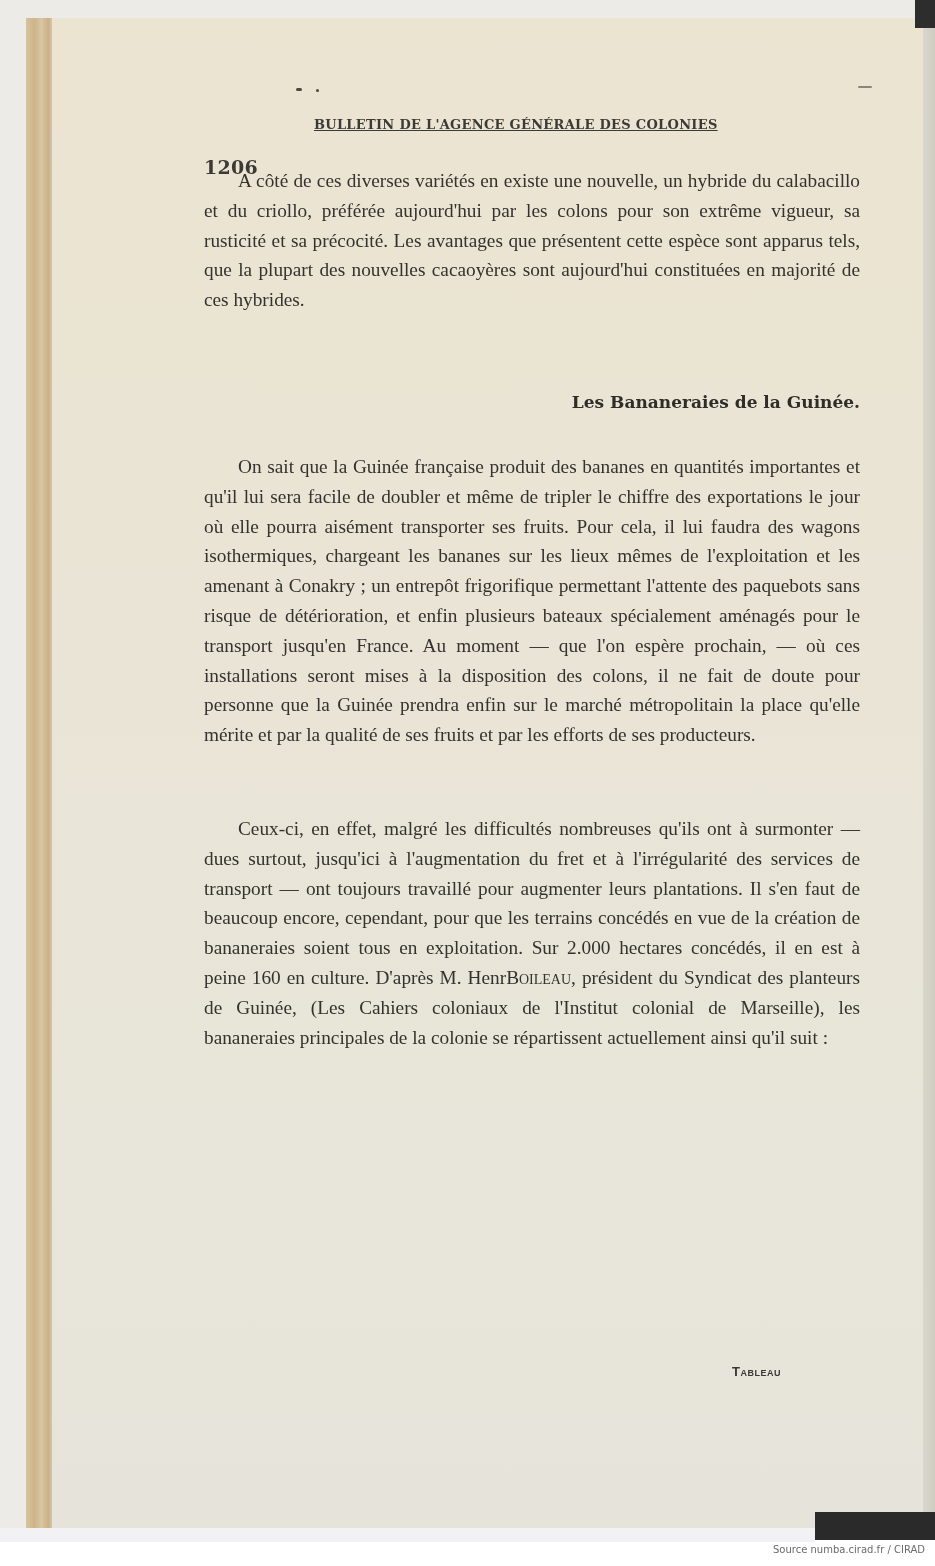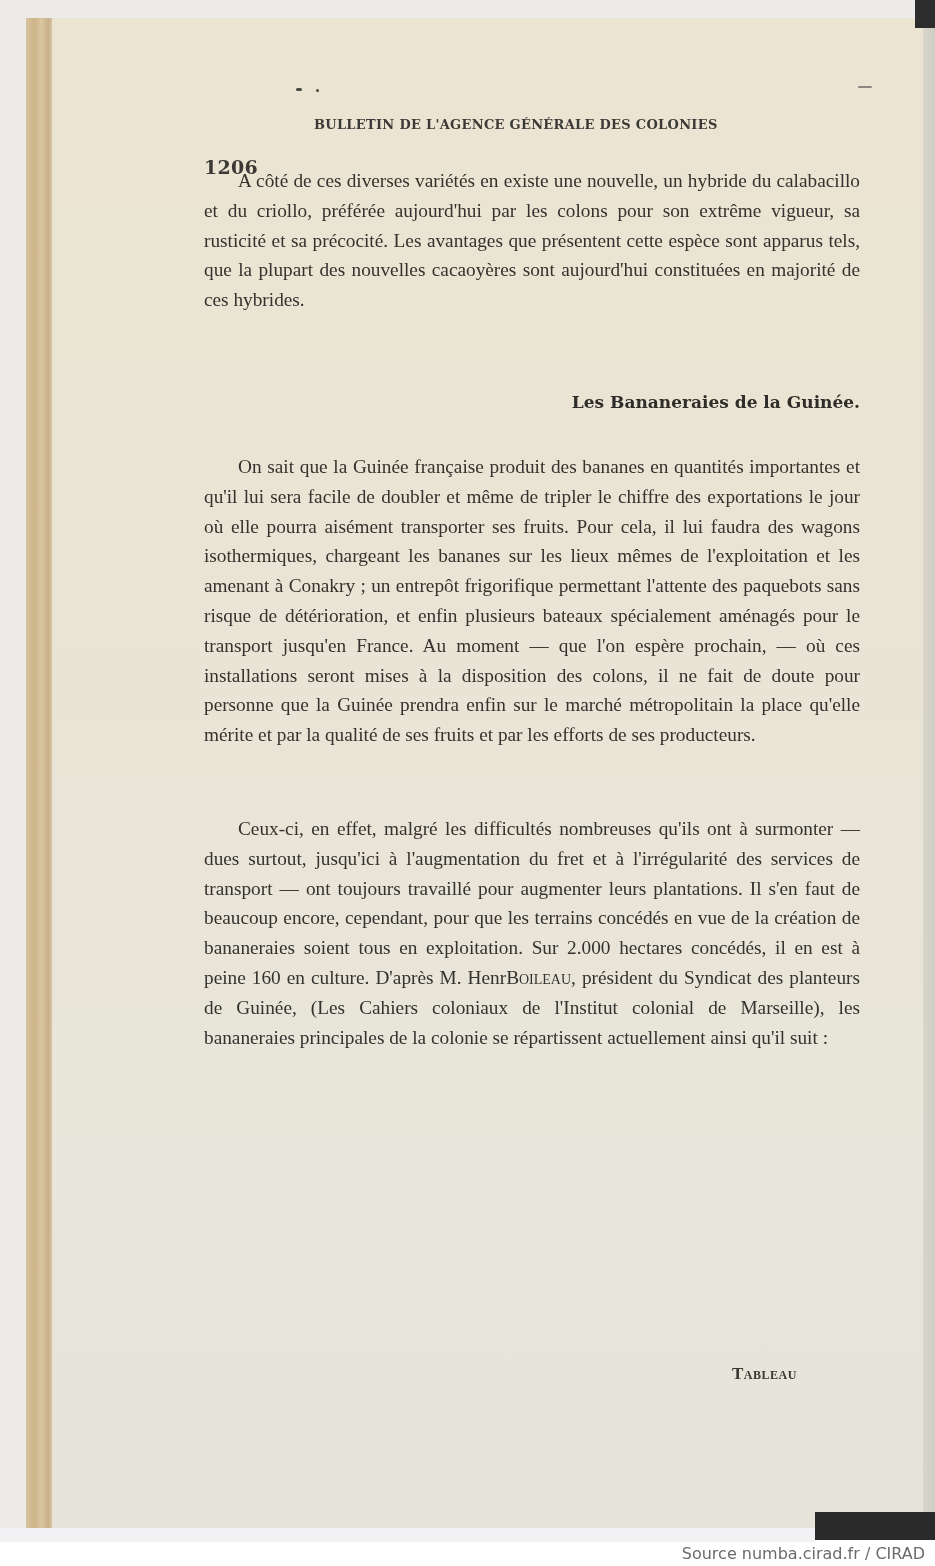--- a/index.html
+++ b/index.html
@@ -32,44 +32,44 @@
     }
     .bottom-white {
       position: absolute; left: 0; top: 1528px; width: 815px; height: 14px; background: #f2f2f4;
     }
     .header {
       position: absolute; left: 204px; top: 116px; width: 660px;
       font-family: "DejaVu Serif", serif; font-weight: bold; color: #3c3a36;
       font-size: 14px; letter-spacing: 0.3px;
     }
     .header .pageno { position: absolute; left: 0; top: 0; font-size: 19px; margin-top: 40px; }
-    .header .running { position: absolute; left: 110px; top: 1px; font-size: 13px; }
+    .header .running { position: absolute; left: 110px; top: 1px; font-size: 13px; text-decoration: underline; }
     .text {
       position: absolute; left: 204px; width: 656px;
       font-family: "Liberation Serif", serif; font-size: 19.3px; line-height: 29.8px;
       color: #34322e; text-align: justify;
     }
     .text p { margin: 0; text-indent: 34px; }
     .p1 { top: 166px; }
     .heading {
       position: absolute; left: 204px; width: 656px; top: 392px;
       text-align: right; font-family: "DejaVu Serif", serif; font-weight: bold;
       font-size: 17px; color: #2f2d29;
     }
     .p2 { top: 452px; }
     .p3 { top: 814px; }
     .sc { font-variant: small-caps; }
     .catch {
       position: absolute; left: 732px; top: 1364px;
-      font-family: Liberation Serif, serif; font-weight: bold; font-size: 17px;
+      font-family: Liberation Sans, sans-serif; font-weight: bold; font-size: 13px;
       font-variant: small-caps; color: #3a3834; letter-spacing: 0.5px;
     }
     .footer {
       position: absolute; right: 10px; top: 1544px;
-      font-family: "DejaVu Sans", sans-serif; font-size: 16px; color: #6b6b6b;
+      font-family: "DejaVu Sans", sans-serif; font-size: 10px; color: #6b6b6b;
     }
     .mark { position: absolute; background: #4a4844; border-radius: 2px; }
   </style>
 </head>
 <body>
 
 <div class="scan-bg"></div>
 <div class="page-edge-left"></div>
 <div class="page"></div>
 <div class="right-shadow"></div>

